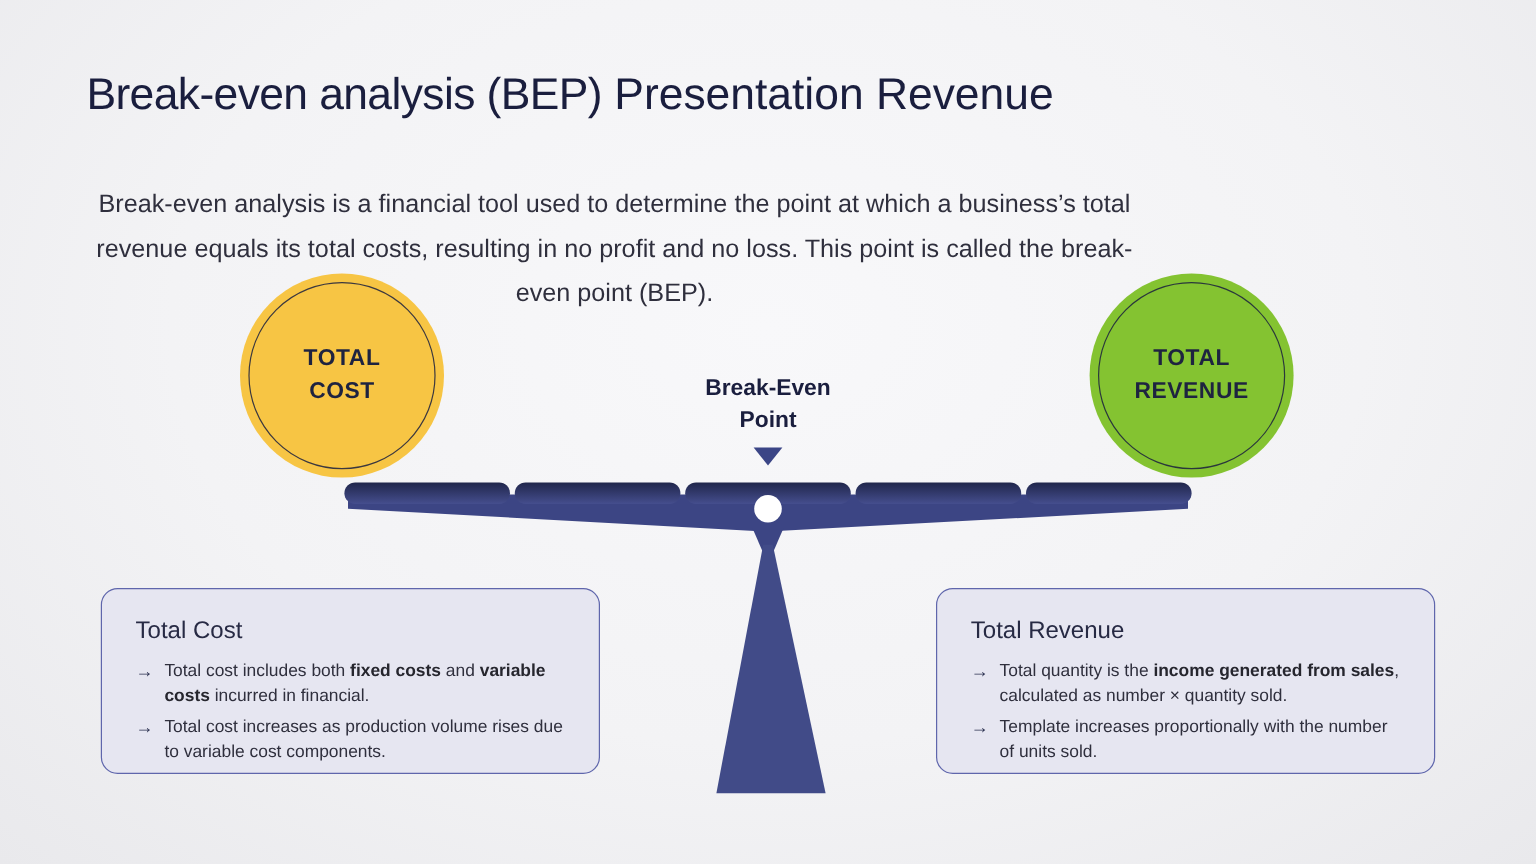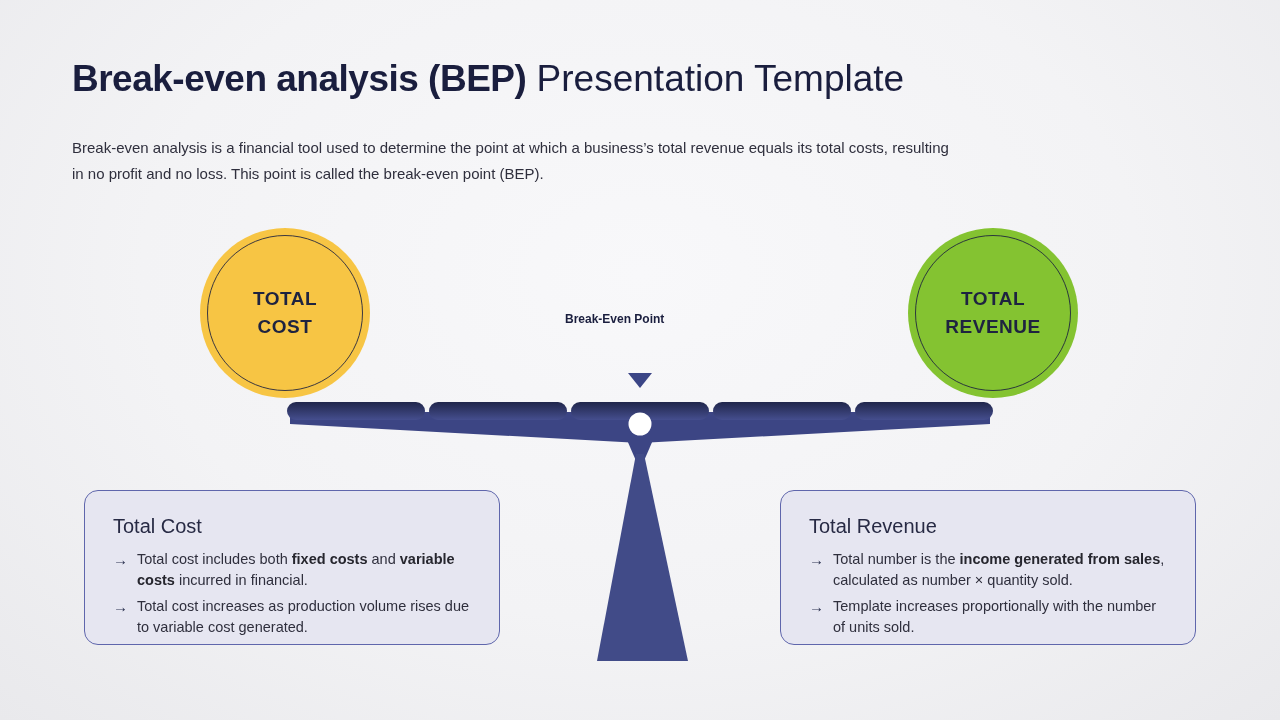--- a/index.html
+++ b/index.html
@@ -5,42 +5,42 @@
   html,body{margin:0;padding:0;}
   body{
     width:1280px;height:720px;overflow:hidden;position:relative;
     font-family:"Liberation Sans", sans-serif;
     background:radial-gradient(ellipse at 50% 38%, #f8f8fa 0%, #f3f3f5 55%, #e9e9ec 100%);
   }
   .title{
     position:absolute;left:72px;top:58px;width:1100px;
     font-size:37px;color:var(--title-navy,#1a1e3e);white-space:nowrap;
   }
-  .title .hl{font-weight:700;letter-spacing:-0.5px;}
+  .title .hl{font-weight:400;letter-spacing:-0.5px;}
   .title .rest{font-weight:400;letter-spacing:0;}
   .intro{
-    position:absolute;left:72px;top:120px;width:880px;
-    font-size:15px;line-height:1.75;color:var(--body-text,#2d2d3b);
+    position:absolute;left:72px;top:132px;width:880px;
+    font-size:21px;line-height:1.75;color:var(--body-text,#2d2d3b);text-align:center;
   }
   .circle{
     position:absolute;top:228px;width:170px;height:170px;border-radius:50%;
     display:flex;align-items:center;justify-content:center;text-align:center;
   }
   .circle .ring{
     position:absolute;inset:7px;border:1px solid rgba(26,30,62,.85);border-radius:50%;
   }
   .circle .clabel{
     position:relative;font-size:19px;font-weight:700;line-height:1.45;
     color:var(--circle-text,#1e2340);letter-spacing:.5px;width:120px;
   }
   .circle.cost{left:200px;background:var(--yellow,#F7C544);}
   .circle.revenue{left:908px;background:var(--green,#84C331);}
   .bep-label{
-    position:absolute;left:565px;top:311px;width:150px;
-    font-size:12px;font-weight:700;line-height:1.4;color:var(--title-navy,#1a1e3e);
+    position:absolute;left:565px;top:311px;width:150px;text-align:center;
+    font-size:19px;font-weight:700;line-height:1.4;color:var(--title-navy,#1a1e3e);
   }
   .bep-pointer{
     position:absolute;left:628px;top:373px;width:0;height:0;
     border-left:12px solid transparent;border-right:12px solid transparent;
     border-top:15px solid var(--pointer,#3B4586);
   }
   .scale-svg{position:absolute;left:280px;top:396px;}
   .card{
     position:absolute;top:490px;width:416px;height:155px;box-sizing:border-box;
     background:var(--card-bg,#E6E6F1);border:1px solid var(--card-border,#5F66AC);
@@ -59,21 +59,21 @@
   }
   .bullet .bullet-text{
     font-size:14.5px;line-height:1.48;color:var(--body-text,#35353f);
   }
   .bullet .bullet-text b{font-weight:700;color:#26262e;margin-top:32px;}
 </style>
 </head>
 <body>
 
 <div class="title">
-  <span class="hl">Break-even analysis (BEP)</span><span class="rest"> Presentation Template</span>
+  <span class="hl">Break-even analysis (BEP)</span><span class="rest"> Presentation Revenue</span>
 </div>
 
 <p class="intro">Break-even analysis is a financial tool used to determine the point at which a business’s total revenue equals its total costs, resulting in no profit and no loss. This point is called the break-even point (BEP).</p>
 
 <div class="circle cost">
   <div class="ring"></div>
   <div class="clabel">TOTAL COST</div>
 </div>
 
 <div class="circle revenue">
@@ -111,30 +111,30 @@
 
 <div class="card left">
   <h2>Total Cost</h2>
   <div>
       <div class="bullet">
         <span class="arrow">→</span>
         <span class="bullet-text"><span>Total cost includes both </span><b>fixed costs</b><span> and </span><b>variable costs</b><span> incurred in financial.</span></span>
       </div>
       <div class="bullet">
         <span class="arrow">→</span>
-        <span class="bullet-text"><span>Total cost increases as production volume rises due to variable cost generated.</span></span>
+        <span class="bullet-text"><span>Total cost increases as production volume rises due to variable cost components.</span></span>
       </div>
     </div>
 </div>
 
 <div class="card right">
   <h2>Total Revenue</h2>
   <div>
       <div class="bullet">
         <span class="arrow">→</span>
-        <span class="bullet-text"><span>Total number is the </span><b>income generated from sales</b><span>, calculated as number × quantity sold.</span></span>
+        <span class="bullet-text"><span>Total quantity is the </span><b>income generated from sales</b><span>, calculated as number × quantity sold.</span></span>
       </div>
       <div class="bullet">
         <span class="arrow">→</span>
         <span class="bullet-text"><span>Template increases proportionally with the number of units sold.</span></span>
       </div>
     </div>
 </div>
 
 </body></html>

